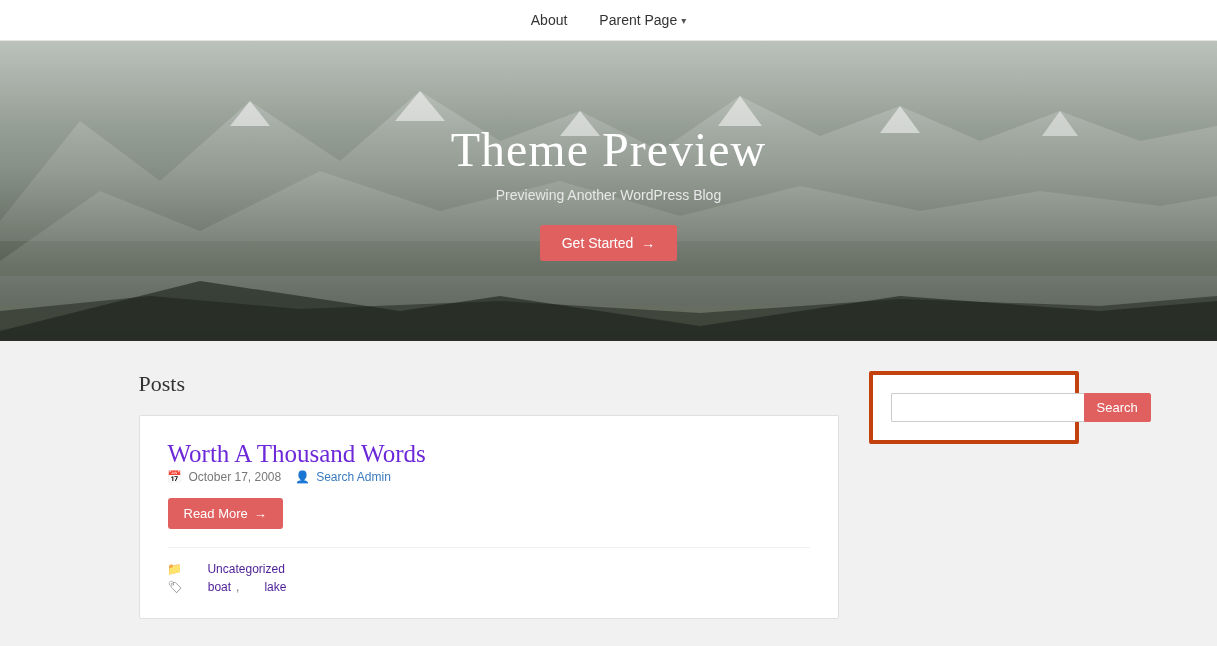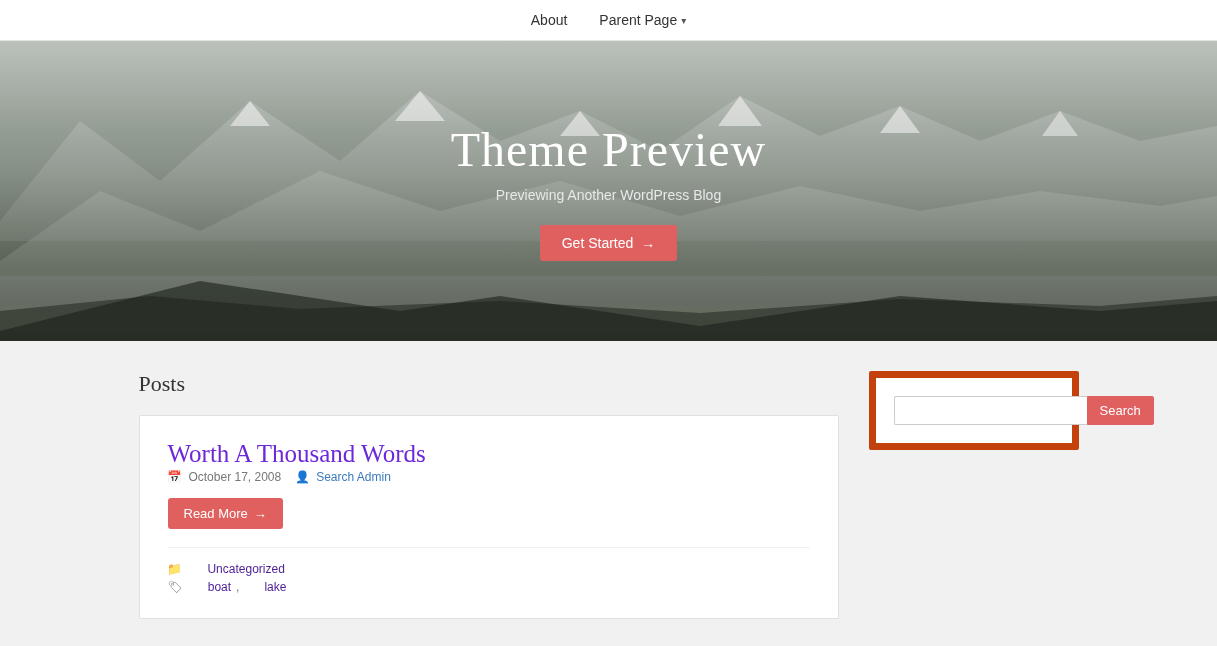--- a/index.html
+++ b/index.html
@@ -187,21 +187,21 @@
     }
     .post-footer a { color: #4c1d95; text-decoration: none; padding-left: 20px; }
 
     
     .sidebar {
       width: 210px;
       flex-shrink: 0;
     }
     .search-widget {
       background: #fff;
-      border: 7px solid #c2410c;
+      border: 4px solid #c2410c;
       padding: 18px;
       border-radius: 2px;
     }
     .search-form {
       display: flex;
       gap: 0;
     }
     .search-input {
       flex: 1;
       border: 1px solid #ccc;

